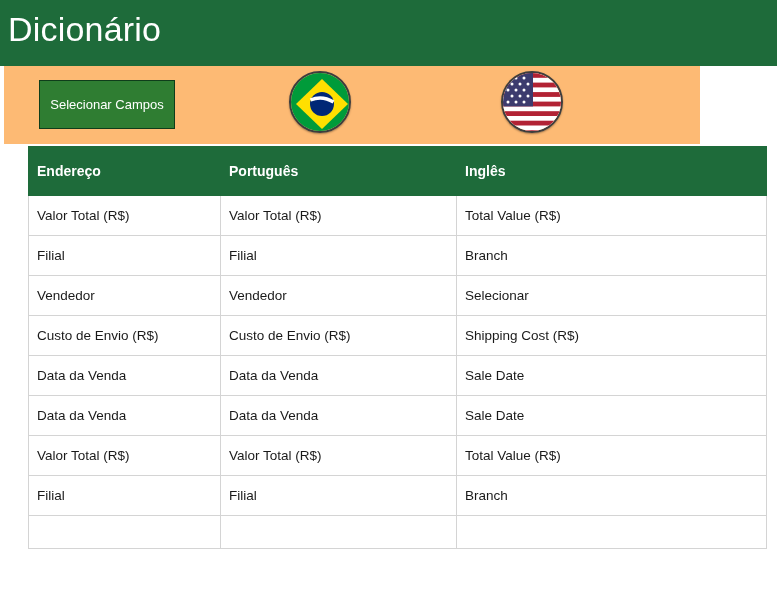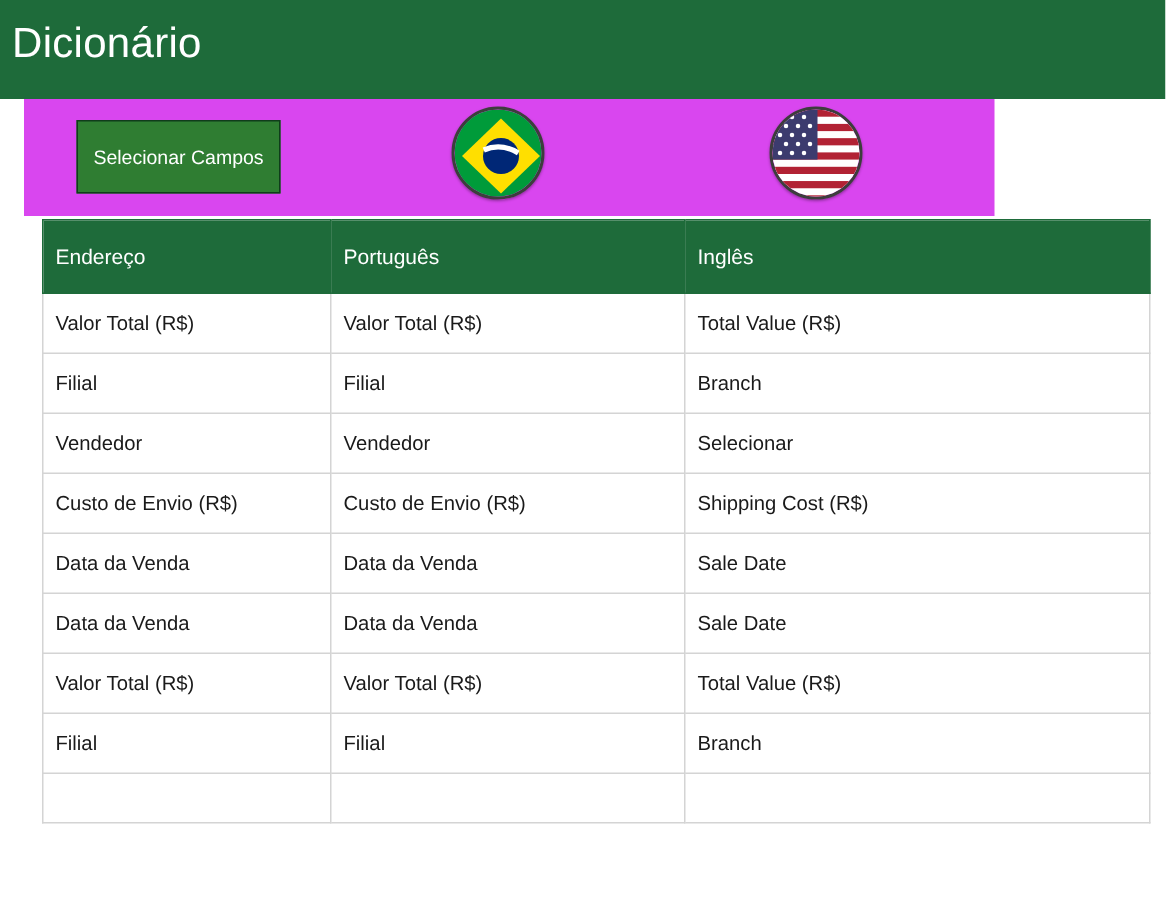--- a/index.html
+++ b/index.html
@@ -26,36 +26,36 @@
     left: 0;
     top: 0;
     width: 777px;
     height: 66px;
     background: #1e6b3a;
   }
   .header-title {
     position: absolute;
     left: 8px;
     top: 4px;
-    font-size: 28px;
+    font-size: 34px;
     color: #ffffff;
     font-weight: 400;
     letter-spacing: 0.2px;
     line-height: 50px;
     white-space: nowrap;
   }
 
   
   .toolbar {
     position: absolute;
-    left: 16px;
+    left: 4px;
     top: 66px;
-    width: 647px;
+    width: 696px;
     height: 78px;
-    background: #d946ef;
+    background: #fdba74;
   }
 
   .select-fields-button {
     position: absolute;
     left: 35px;
     top: 14px;
     width: 136px;
     height: 49px;
     background: #2f7d32;
     border: 1px solid #0f3d1a;
@@ -92,21 +92,21 @@
     top: 146px;
     width: 738px;
     border-collapse: collapse;
     table-layout: fixed;
     font-size: 13.5px;
   }
   .dict-table th {
     background: #1e6b3a;
     color: #ffffff;
     text-align: left;
-    font-weight: normal;
+    font-weight: bold;
     font-size: 14px;
     height: 33px;
     padding: 16px 8px;
     border: 1px solid #1e6b3a;
     white-space: nowrap;
   }
   .dict-table td {
     height: 33px;
     padding: 12px 8px;
     border: 1px solid #d4d4d4;

